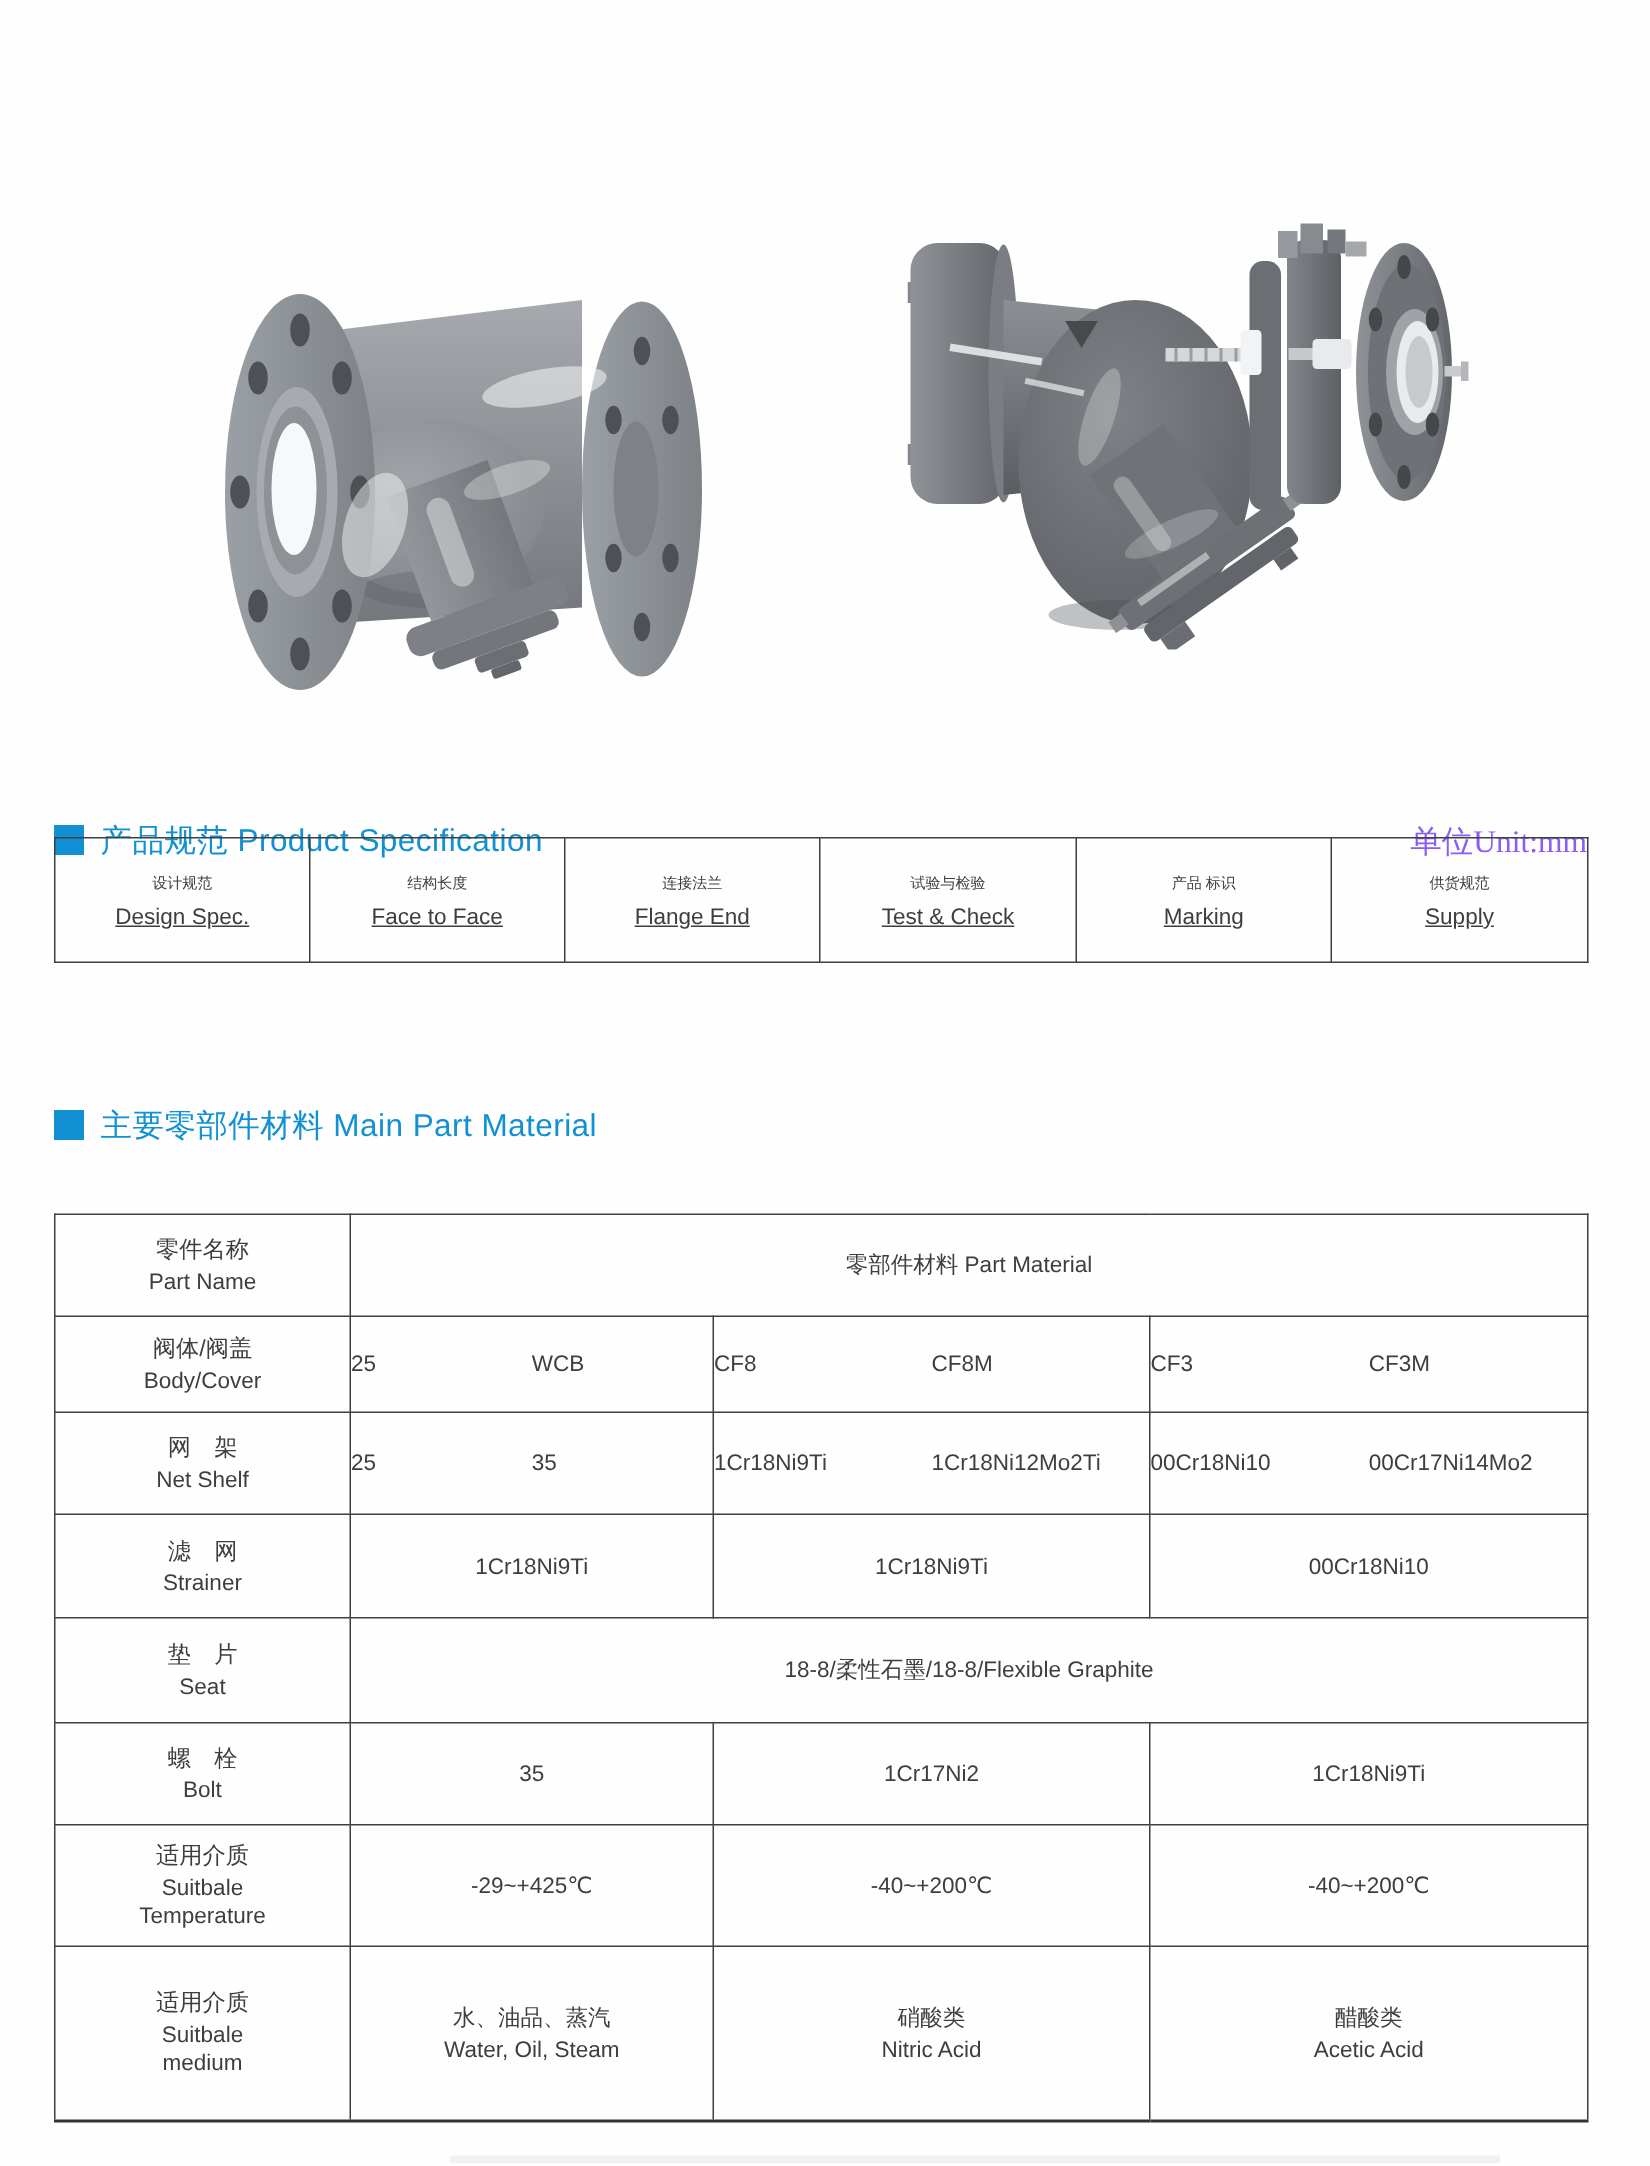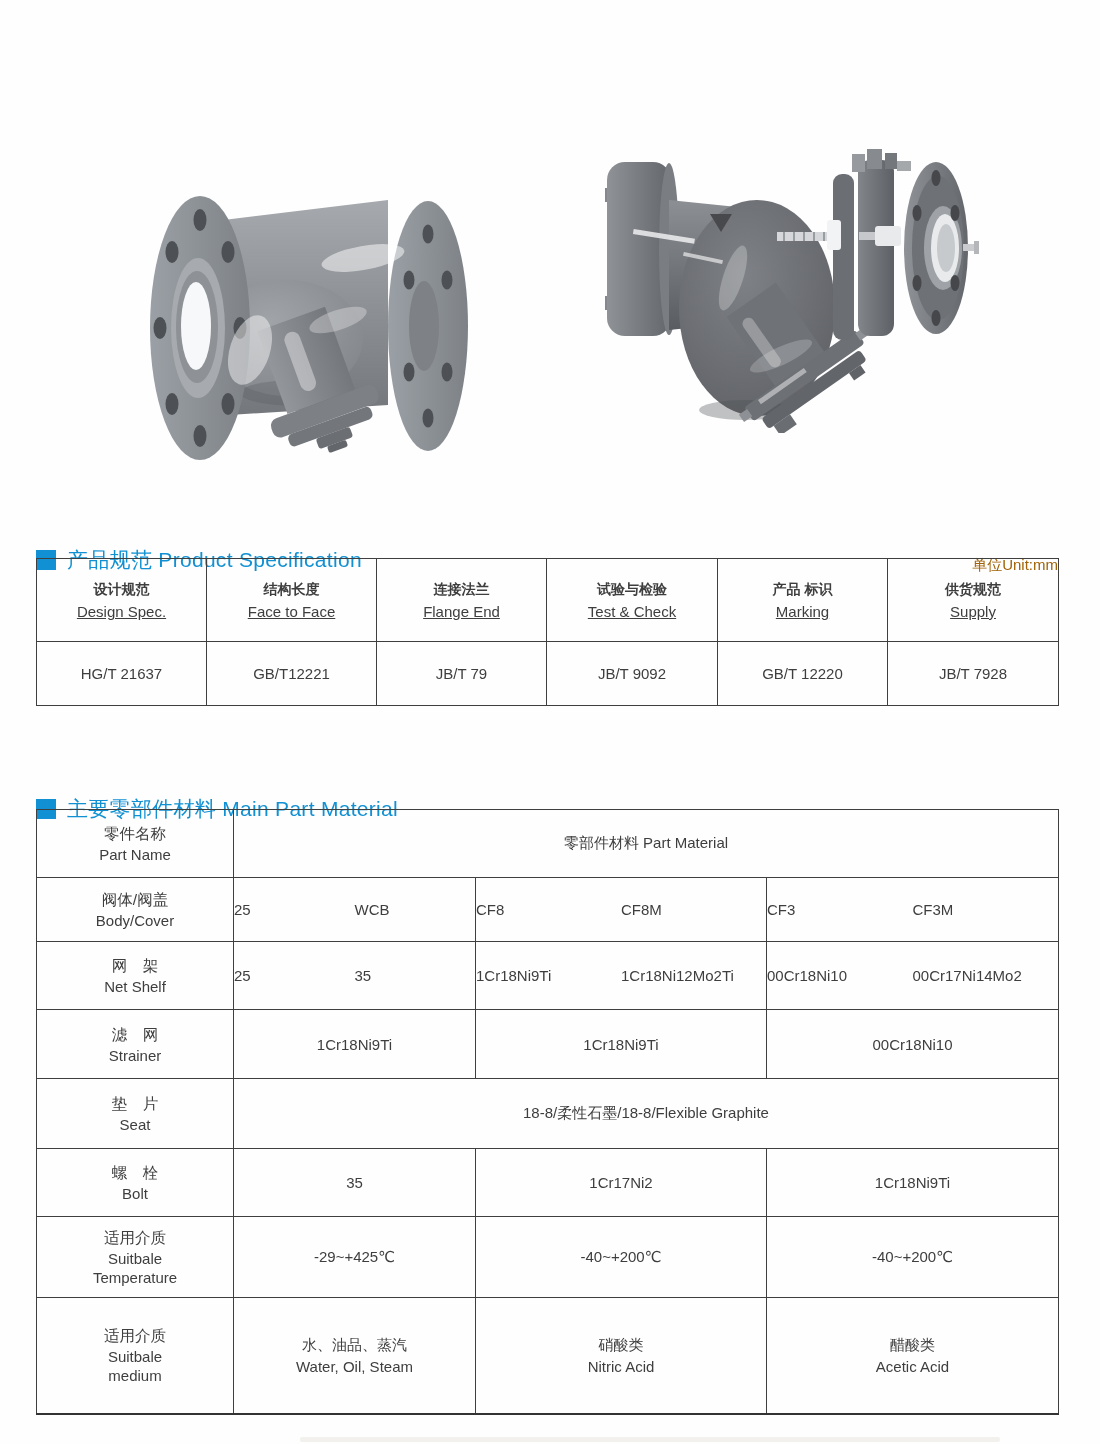--- a/index.html
+++ b/index.html
@@ -7,36 +7,36 @@
   .page{position:relative;width:1100px;height:1444px;background:#fefefe;overflow:hidden;}
 
   .valve{position:absolute;margin:0;padding:0;}
   .v-left{left:148px;top:150px;width:325px;height:315px;}
   .v-right{left:605px;top:148px;width:375px;height:285px;}
   .valve svg{display:block;width:100%;height:100%;}
 
   .sec{position:absolute;left:36px;width:1022px;display:flex;align-items:center;}
   .sec .sq{width:20px;height:20px;background:#1191d3;margin-right:11px;flex:0 0 auto;}
   .sec h2{margin:0;font-size:21px;font-weight:500;color:#1191d3;letter-spacing:.3px;white-space:nowrap;}
-  .sec .unit{margin-left:auto;align-self:flex-end;font-size:15px;color:#a16207;padding-bottom:1px;}
+  .sec .unit{margin-left:auto;align-self:flex-end;font-size:21px;color:#8b5cf6;padding-bottom:1px;font-family:Liberation Serif, serif;}
   .sec1{top:544px;height:32px;}
-  .sec2{top:793px;height:32px;}
+  .sec2{top:734px;height:32px;}
 
   table{border-collapse:collapse;table-layout:fixed;position:absolute;left:36px;width:1022px;color:#3e3e3e;}
   td{border:1px solid #3f3f3f;text-align:center;vertical-align:middle;padding:0;font-weight:normal;}
   .t1{top:558px;}
   .t2{top:809px;}
   .t2 tr:last-child td{border-bottom:2px solid #333;}
 
   .th-row{height:83px;}
   .td-row{height:64px;}
   .rh0{height:68px;} .rh1{height:64px;} .rh2{height:68px;} .rh3{height:69px;}
   .rh4{height:70px;} .rh5{height:68px;} .rh6{height:81px;} .rh7{height:116px;margin-left:32px;}
 
-  .zh{font-size:14px;line-height:23px;font-weight:bold;}
+  .zh{font-size:10px;line-height:23px;}
   .en{font-size:15px;line-height:21px;text-decoration:underline;}
   .val{font-size:15px;}
   .zh-name{font-size:15.5px;line-height:21px;white-space:pre-line;}
   .en-name{font-size:15px;line-height:19px;white-space:pre-line;margin-top:1px;}
   .pair{font-size:15px;}
   .pair .flexwrap{display:flex;width:100%;}
   .pair .flexwrap span{flex:1;text-align:left;}
   .stack{font-size:15px;}
   .stack .top{margin-bottom:3px;}
 
@@ -229,28 +229,20 @@
       </td>
       <td>
         <div class="zh">产品 标识</div>
         <div class="en">Marking</div>
       </td>
       <td>
         <div class="zh">供货规范</div>
         <div class="en">Supply</div>
       </td>
     </tr>
-    <tr class="td-row">
-      <td class="val">HG/T 21637</td>
-      <td class="val">GB/T12221</td>
-      <td class="val">JB/T 79</td>
-      <td class="val">JB/T 9092</td>
-      <td class="val">GB/T 12220</td>
-      <td class="val">JB/T 7928</td>
-    </tr>
   </tbody>
     </table>
 
   <div class="sec sec2">
     <span class="sq"></span>
     <h2>主要零部件材料 Main Part Material</h2>
   </div>
 
   <table class="t2">
     <colgroup>

